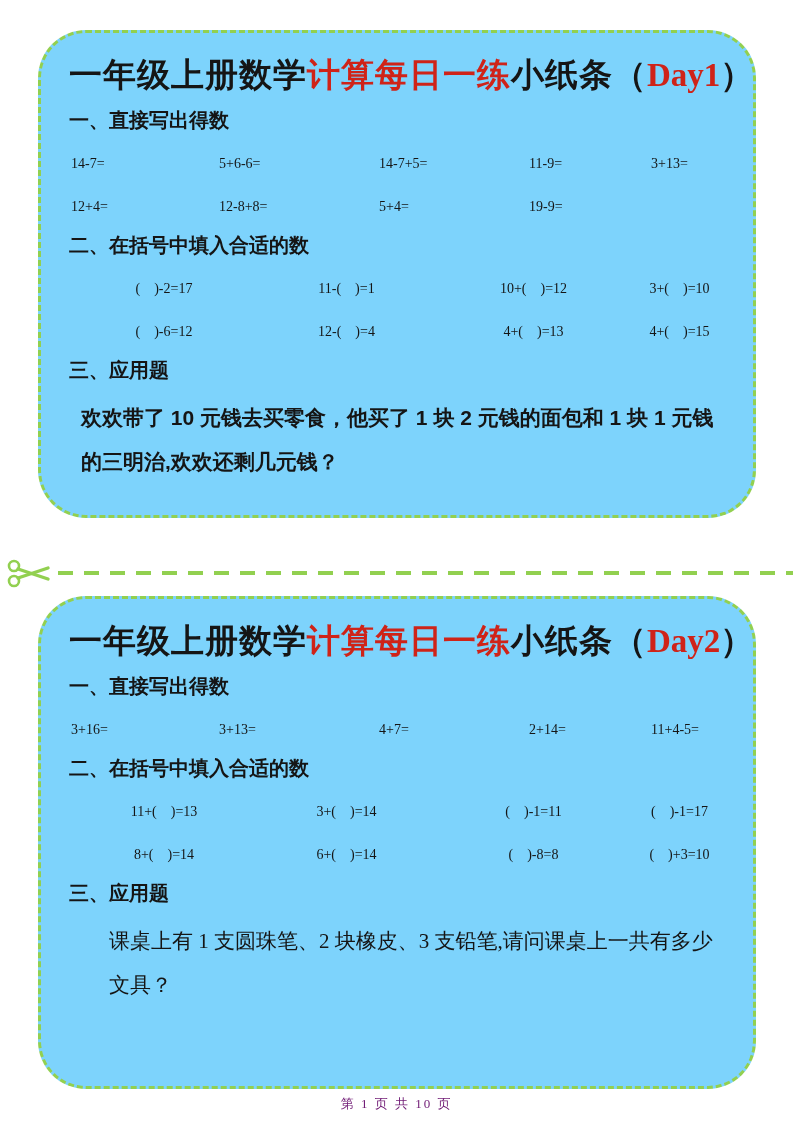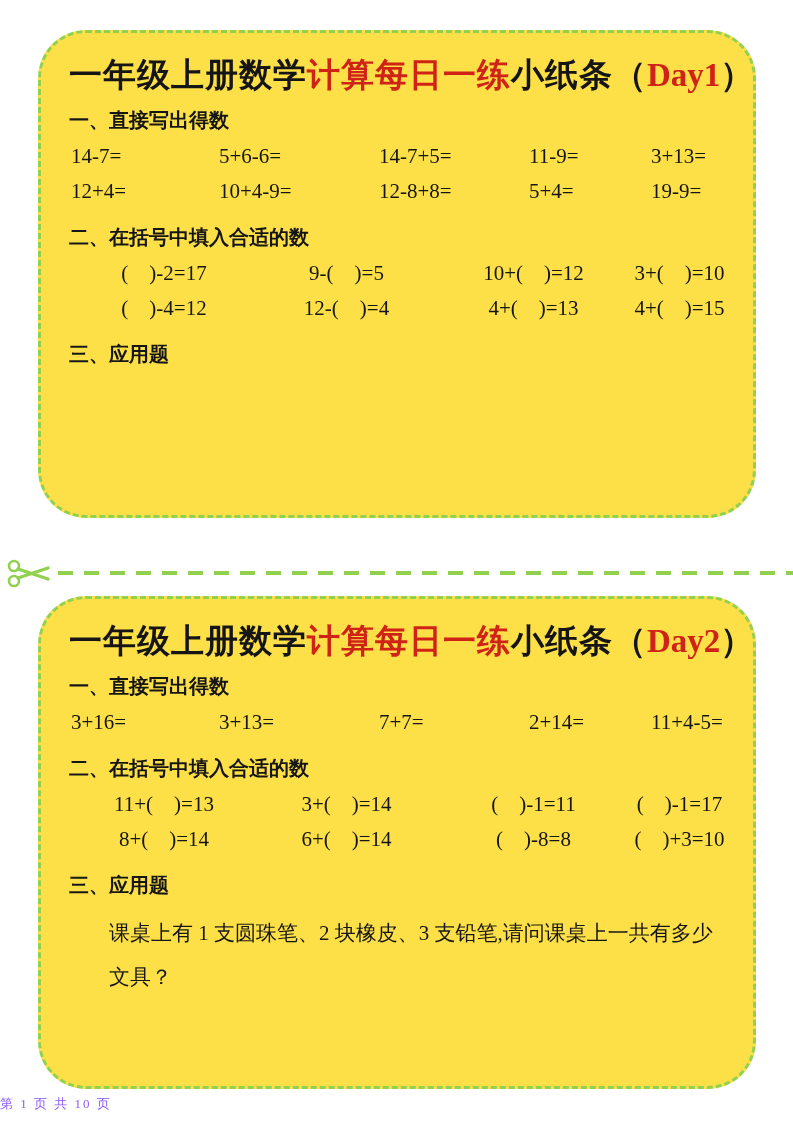--- a/index.html
+++ b/index.html
@@ -12,44 +12,44 @@
     overflow: hidden;
   }
   .page { position: relative; width: 793px; height: 1122px; }
 
   .card {
     margin-left: 38px;
     width: 718px;
     border: 3.5px dashed #92d050;
     border-radius: 48px;
     padding: 10px 24px 0 28px;
-    background: #fde047;
+    background: #7dd3fc;
   }
   .card-day1 { margin-top: 30px; height: 488px; }
   .card-day2 { margin-top: 8px; height: 493px; }
 
   .card-title {
     margin: 10px 0 8px;
     text-align: center;
     font-size: 33px;
     font-weight: bold;
     letter-spacing: 1px;
     line-height: 44px;
     white-space: nowrap;
   }
   .red { color: #cf2318; }
   .day-label { font-family: "Liberation Serif", serif; letter-spacing: 0; }
 
   .sec-heading { font-size: 20px; font-weight: bold; margin-top: 10px; }
-  .sec-heading.mt { margin-top: 20px; }
+  .sec-heading.mt { margin-top: 12px; }
 
   .eq-row {
     display: grid;
-    margin-top: 9px;
-    font-size: 21px;
+    margin-top: 17px;
+    font-size: 14px;
     line-height: 26px;
     font-family: "Liberation Serif", serif;
     white-space: pre;
   }
   .g5 { grid-template-columns: 148px 160px 150px 122px 1fr; padding-left: 2px; }
   .g4 { grid-template-columns: 184px 181px 193px 1fr; padding-left: 3px; text-align: center; }
   .eq { display: block; }
 
   .problem {
     margin: 12px 8px 0 12px;
@@ -61,22 +61,23 @@
 
   .cutline { position: relative; margin-top: 38px; height: 32px; }
   .cut-dashes {
     position: absolute; left: 58px; right: 0; top: 15px; height: 4px;
     background: repeating-linear-gradient(90deg, #92d050 0 15px, transparent 15px 26px);
   }
   .scissors-wrap { position: absolute; left: 6px; top: 1px; width: 46px; height: 32px; }
 
   .page-footer {
     margin-top: 6px;
+    text-align: center;
     font-size: 13px;
-    color: #8b5cf6;
+    color: #701a75;
     font-family: "Liberation Serif", serif;
     letter-spacing: 2px;
   }
 </style>
 </head>
 <body>
 
 <div class="page">
 
   <section class="card card-day1">
@@ -85,41 +86,41 @@
     <div class="sec-heading">一、直接写出得数</div>
     <div class="eq-row g5">
       <span class="eq">14-7=</span>
       <span class="eq">5+6-6=</span>
       <span class="eq">14-7+5=</span>
       <span class="eq">11-9=</span>
       <span class="eq">3+13=</span>
     </div>
     <div class="eq-row g5">
       <span class="eq">12+4=</span>
-      <span class="eq">10+4-9=</span>
       <span class="eq">12-8+8=</span>
       <span class="eq">5+4=</span>
       <span class="eq">19-9=</span>
     </div>
 
     <div class="sec-heading mt">二、在括号中填入合适的数</div>
     <div class="eq-row g4">
       <span class="eq">(　)-2=17</span>
-      <span class="eq">9-(　)=5</span>
+      <span class="eq">11-(　)=1</span>
       <span class="eq">10+(　)=12</span>
       <span class="eq">3+(　)=10</span>
     </div>
     <div class="eq-row g4">
-      <span class="eq">(　)-4=12</span>
+      <span class="eq">(　)-6=12</span>
       <span class="eq">12-(　)=4</span>
       <span class="eq">4+(　)=13</span>
       <span class="eq">4+(　)=15</span>
     </div>
 
     <div class="sec-heading mt">三、应用题</div>
+    <p class="problem problem-bold">欢欢带了 10 元钱去买零食，他买了 1 块 2 元钱的面包和 1 块 1 元钱的三明治,欢欢还剩几元钱？</p>
   </section>
 
   <div class="cutline">
     <span class="scissors-wrap">
       <svg width="46" height="32" viewBox="0 0 46 32" aria-hidden="true">
         <circle cx="8" cy="9" r="5" fill="none" stroke="#92d050" stroke-width="2.6"></circle>
         <circle cx="8" cy="24" r="5" fill="none" stroke="#92d050" stroke-width="2.6"></circle>
         <line x1="12" y1="12" x2="42" y2="22" stroke="#92d050" stroke-width="3.4" stroke-linecap="round"></line>
         <line x1="12" y1="21" x2="42" y2="11" stroke="#92d050" stroke-width="3.4" stroke-linecap="round"></line>
       </svg>
@@ -127,21 +128,21 @@
     <span class="cut-dashes"></span>
   </div>
 
   <section class="card card-day2">
     <h1 class="card-title"><span>一年级上册数学</span><span class="red">计算每日一练</span><span>小纸条</span><span>（</span><span class="red day-label">Day2</span><span>）</span></h1>
 
     <div class="sec-heading">一、直接写出得数</div>
     <div class="eq-row g5">
       <span class="eq">3+16=</span>
       <span class="eq">3+13=</span>
-      <span class="eq">7+7=</span>
+      <span class="eq">4+7=</span>
       <span class="eq">2+14=</span>
       <span class="eq">11+4-5=</span>
     </div>
 
     <div class="sec-heading mt">二、在括号中填入合适的数</div>
     <div class="eq-row g4">
       <span class="eq">11+(　)=13</span>
       <span class="eq">3+(　)=14</span>
       <span class="eq">(　)-1=11</span>
       <span class="eq">(　)-1=17</span>

